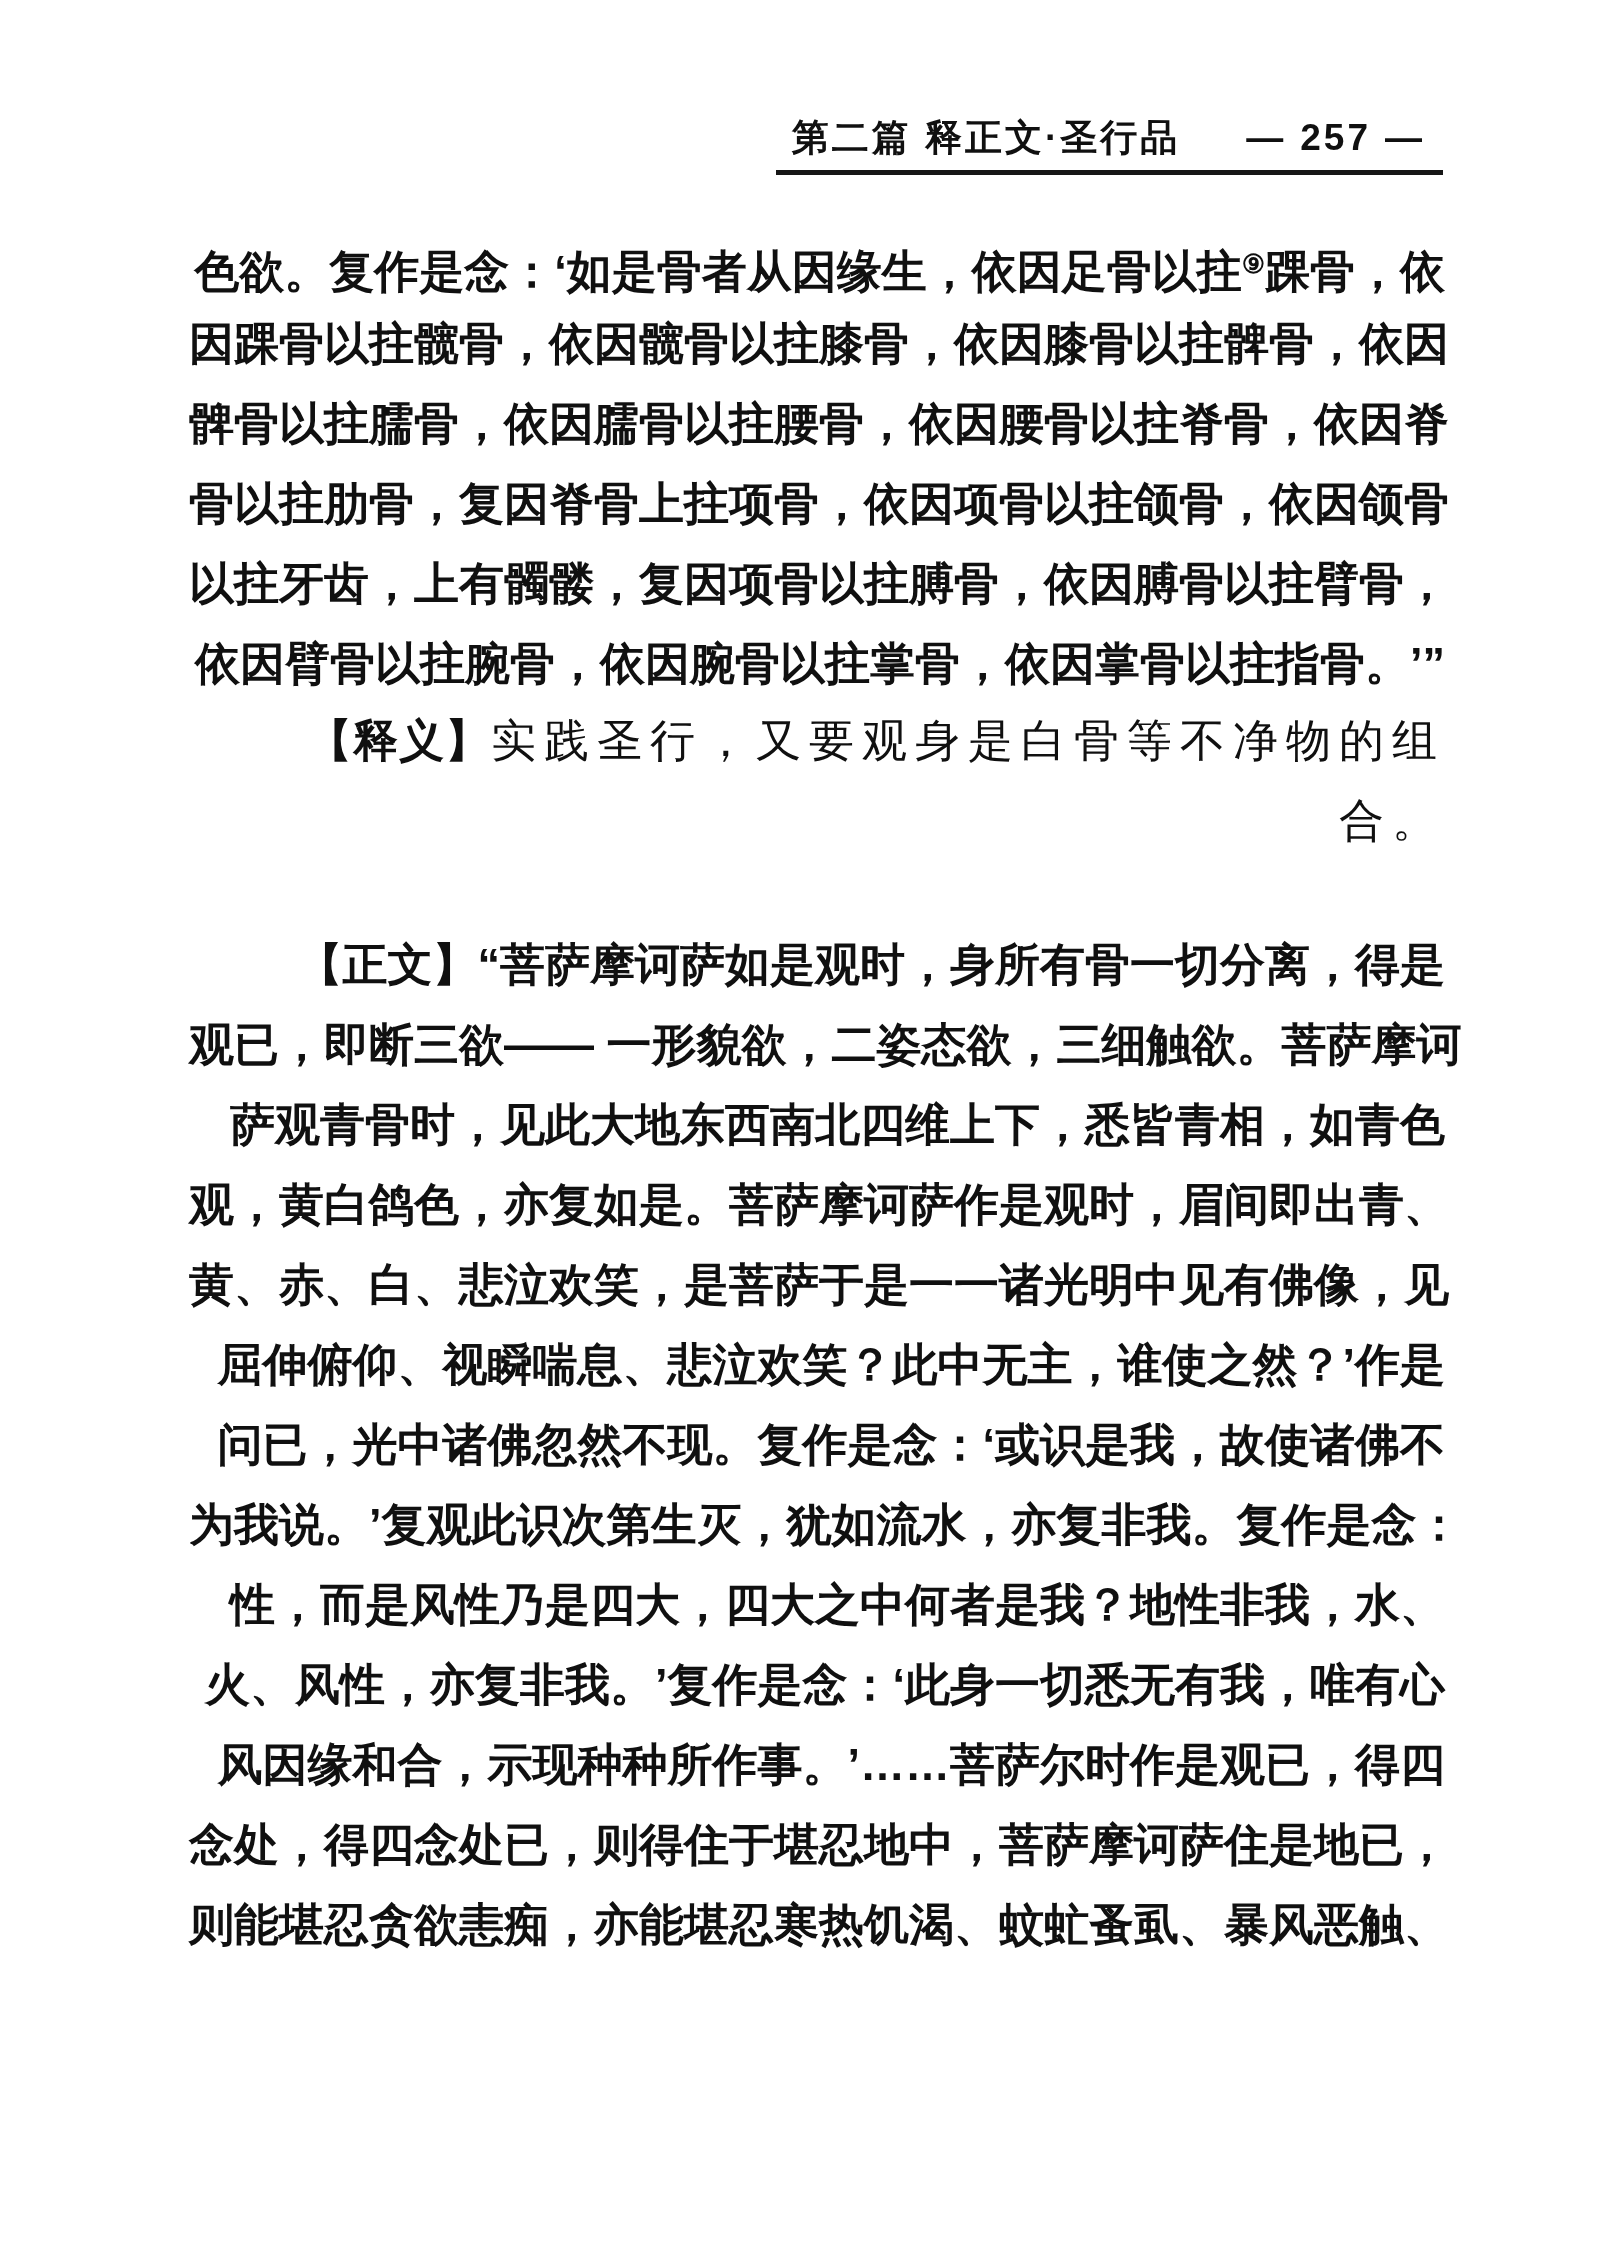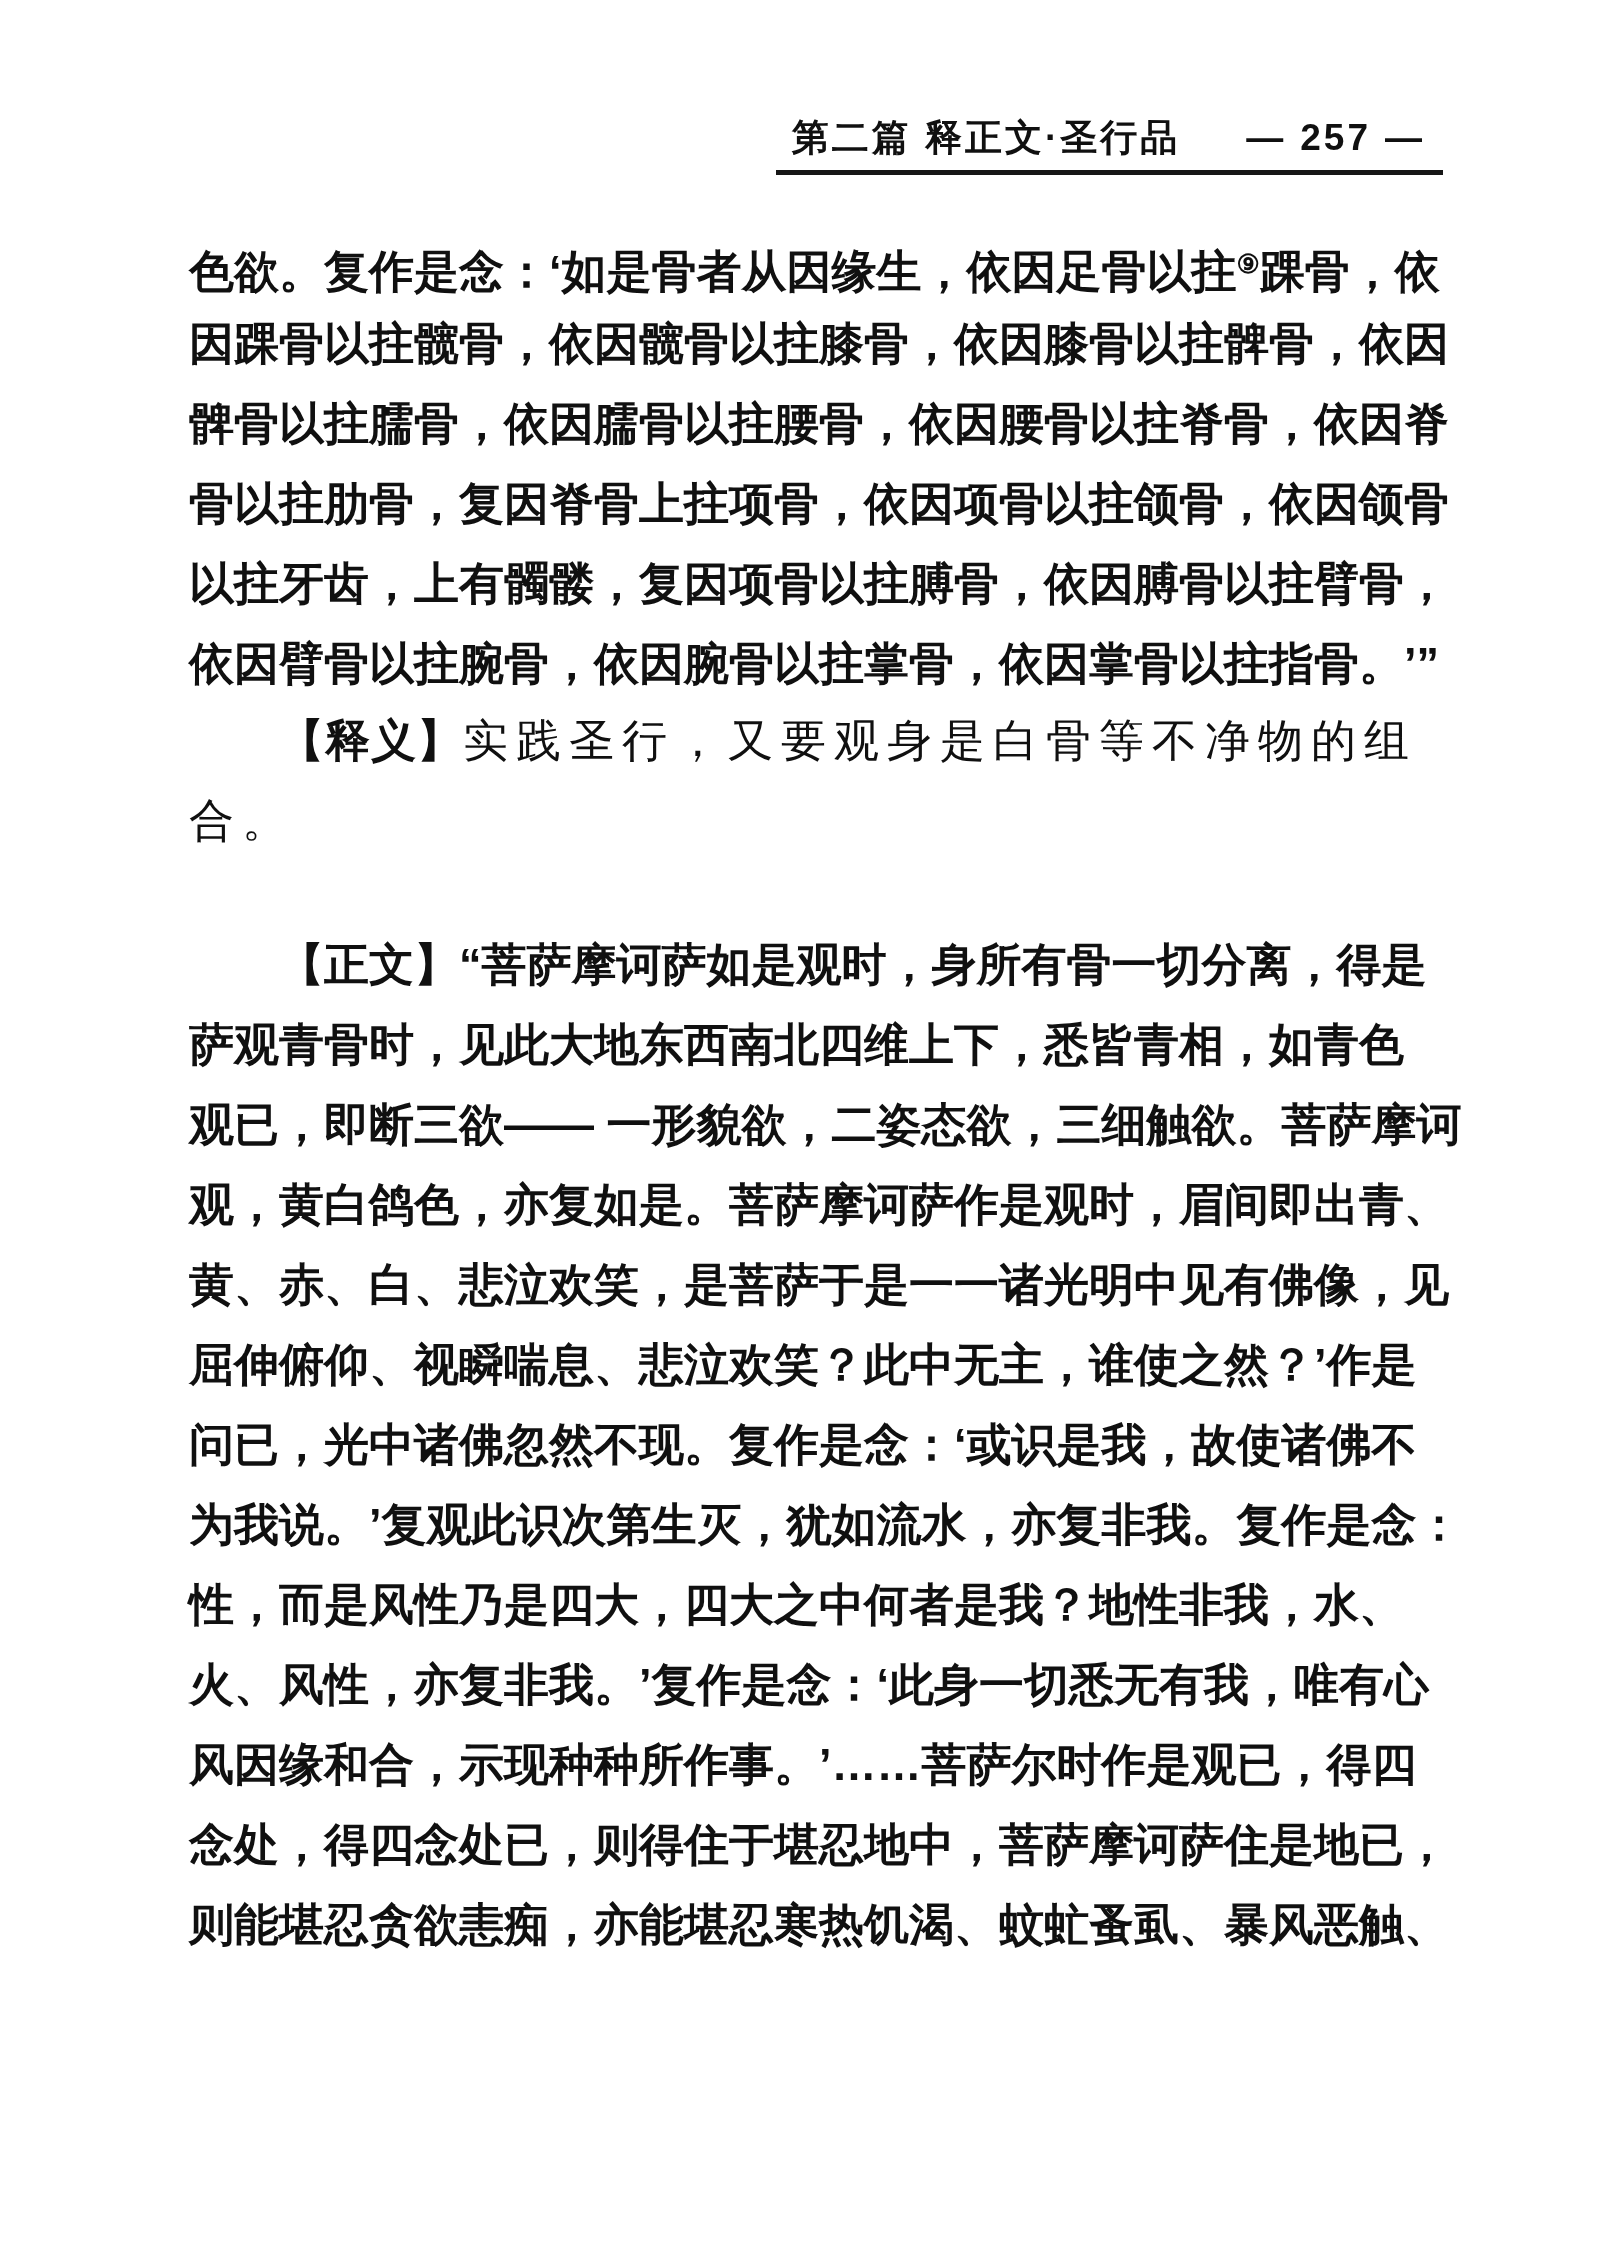--- a/index.html
+++ b/index.html
@@ -27,20 +27,21 @@
     white-space: nowrap;
     font-family: "Liberation Sans", sans-serif;
   }
   .running-header .pagenum-group { margin-left: 52px; }
   .running-header .dash { margin: 0 14px; }
   
   .textblock {
     position: absolute;
     left: 189px;
     width: 1256px;
+    text-align: right;
   }
   .ln {
     height: 80px;
     line-height: 80px;
     font-size: 45px;
     letter-spacing: 0px;
     white-space: nowrap;
     font-weight: 700;          
     font-family: "Liberation Sans", sans-serif;
   }
@@ -83,22 +84,22 @@
     <div class="ln">依因臂骨以拄腕骨，依因腕骨以拄掌骨，依因掌骨以拄指骨。’”</div>
   </div>
 
   <div class="textblock" id="p2">
     <div class="ln serif-line indent"><span class="hei-label">【释义】</span><span>实践圣行，又要观身是白骨等不净物的组</span></div>
     <div class="ln serif-line">合。</div>
   </div>
 
   <div class="textblock" id="p3">
     <div class="ln indent"><span>【正文】</span><span>“菩萨摩诃萨如是观时，身所有骨一切分离，得是</span></div>
+    <div class="ln">观已，即断三欲—— 一形貌欲，二姿态欲，三细触欲。菩萨摩诃</div>
     <div class="ln">萨观青骨时，见此大地东西南北四维上下，悉皆青相，如青色</div>
-    <div class="ln">观已，即断三欲—— 一形貌欲，二姿态欲，三细触欲。菩萨摩诃</div>
     <div class="ln">观，黄白鸽色，亦复如是。菩萨摩诃萨作是观时，眉间即出青、</div>
     <div class="ln">黄、赤、白、悲泣欢笑，是菩萨于是一一诸光明中见有佛像，见</div>
     <div class="ln">屈伸俯仰、视瞬喘息、悲泣欢笑？此中无主，谁使之然？’作是</div>
     <div class="ln">问已，光中诸佛忽然不现。复作是念：‘或识是我，故使诸佛不</div>
     <div class="ln">为我说。’复观此识次第生灭，犹如流水，亦复非我。复作是念：</div>
     <div class="ln">性，而是风性乃是四大，四大之中何者是我？地性非我，水、</div>
     <div class="ln">火、风性，亦复非我。’复作是念：‘此身一切悉无有我，唯有心</div>
     <div class="ln">风因缘和合，示现种种所作事。’……菩萨尔时作是观已，得四</div>
     <div class="ln">念处，得四念处已，则得住于堪忍地中，菩萨摩诃萨住是地已，</div>
     <div class="ln">则能堪忍贪欲恚痴，亦能堪忍寒热饥渴、蚊虻蚤虱、暴风恶触、</div>

